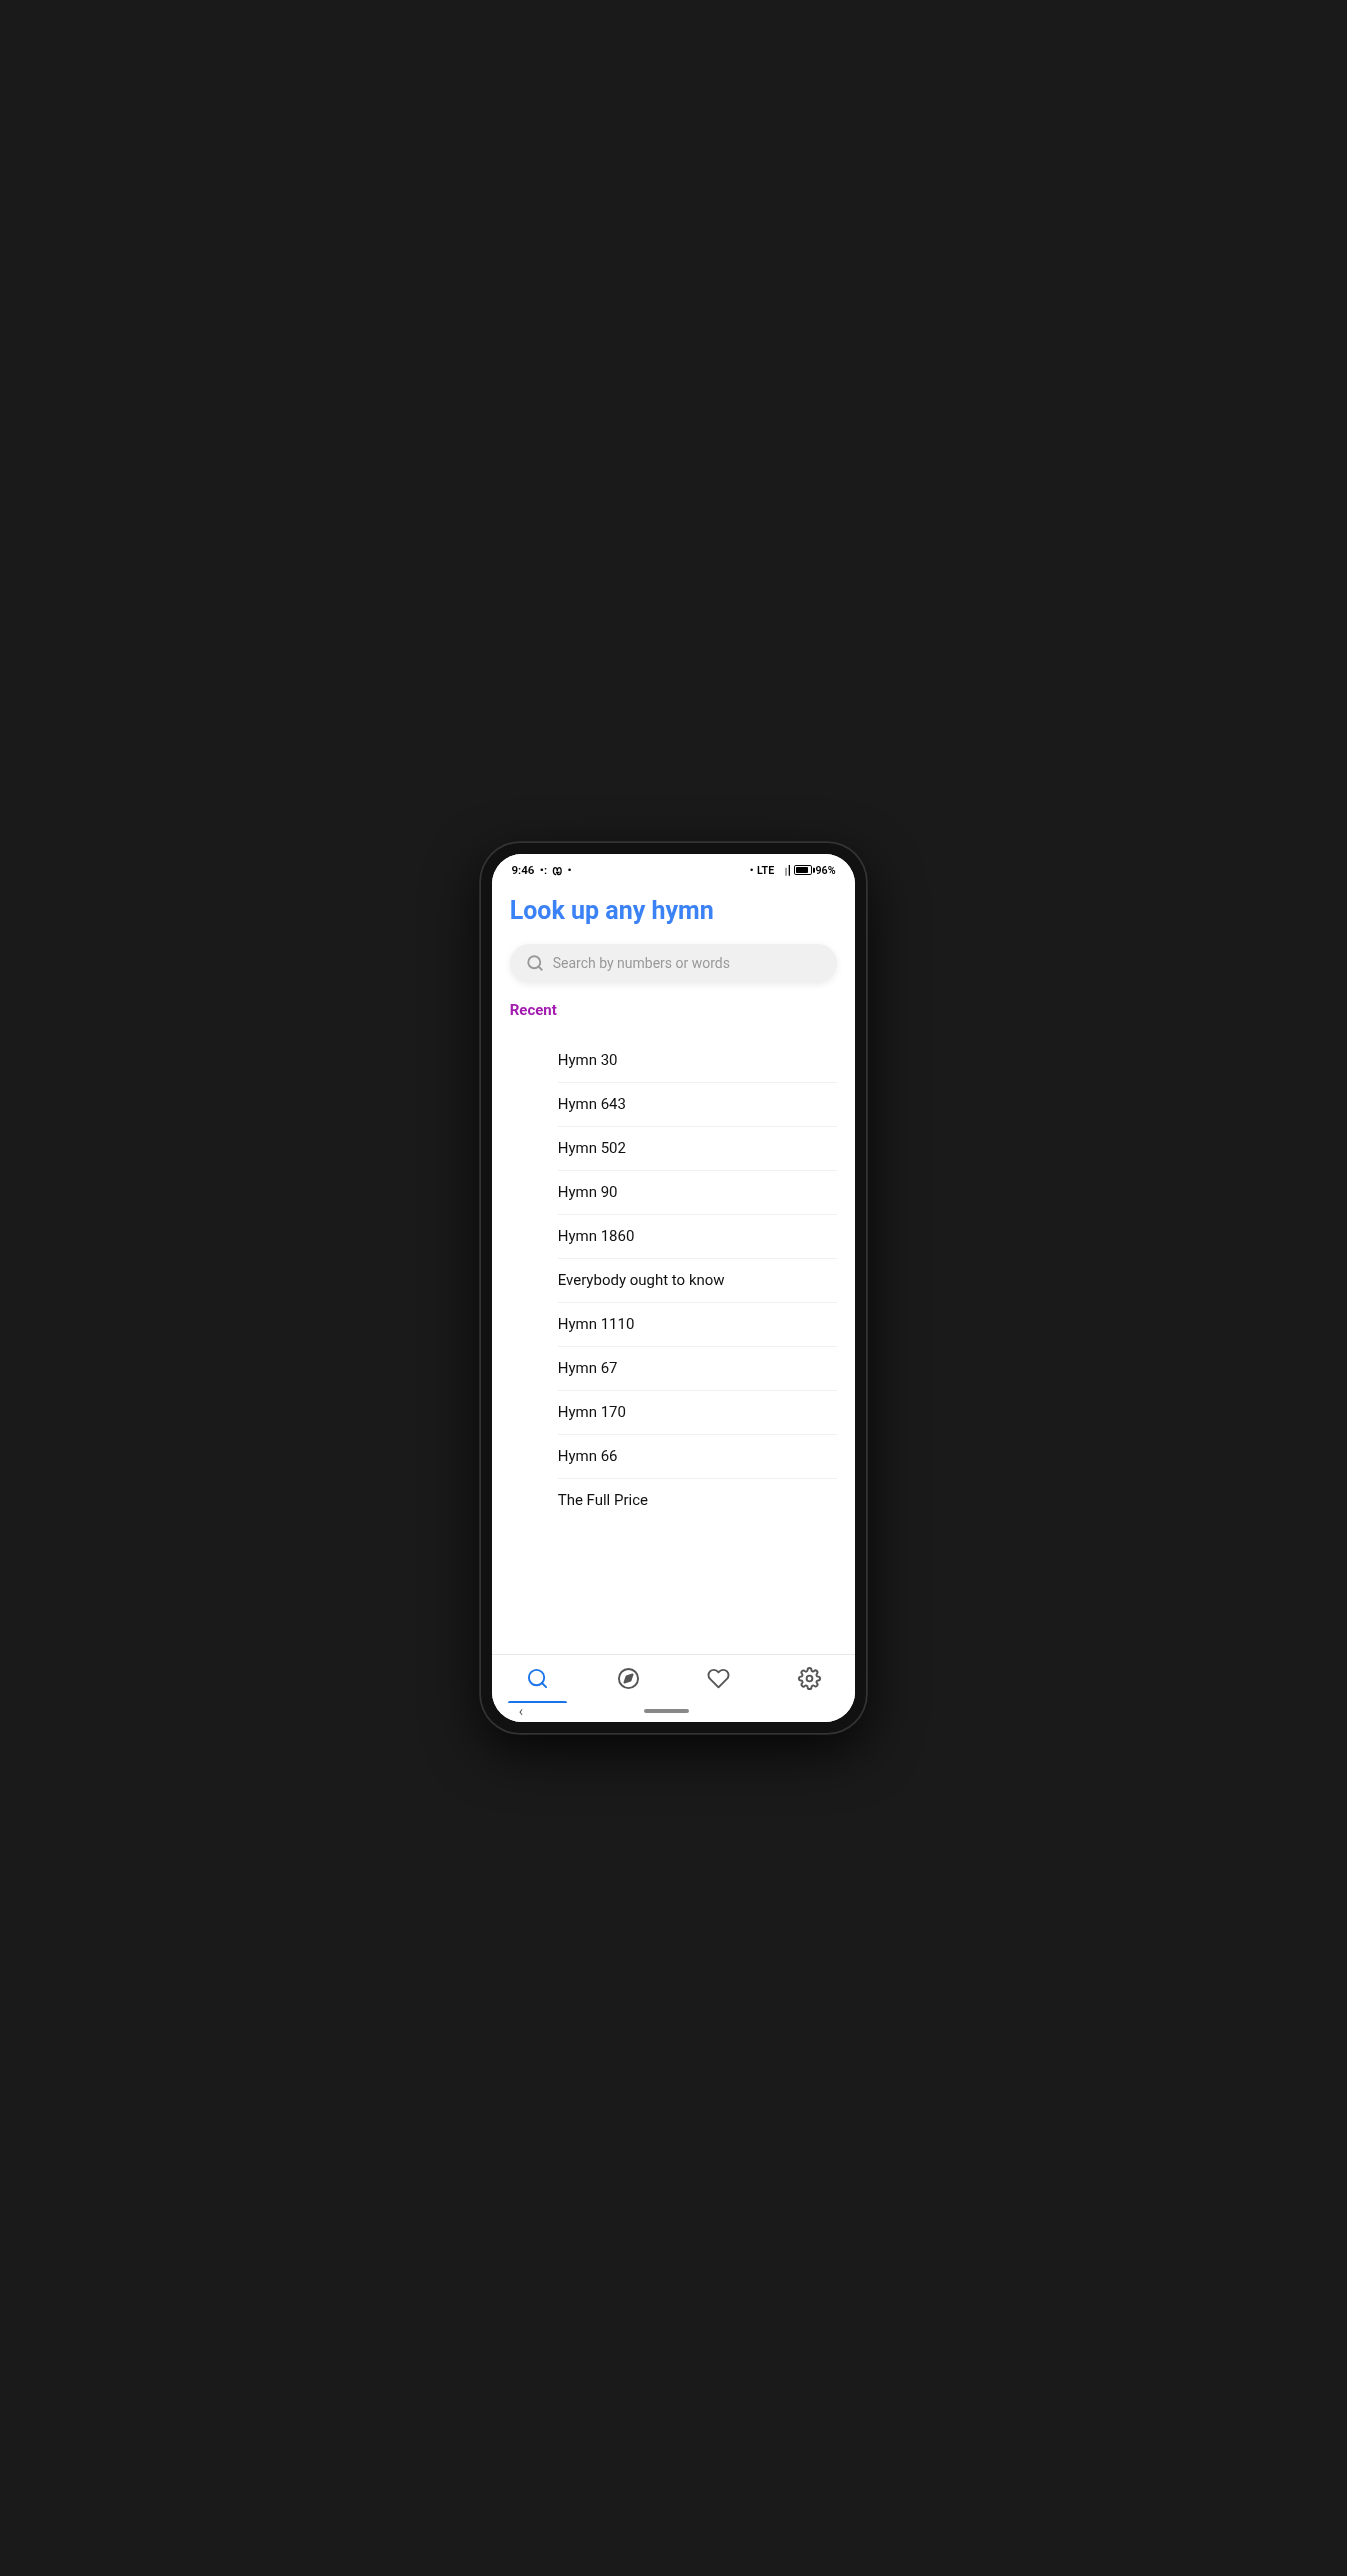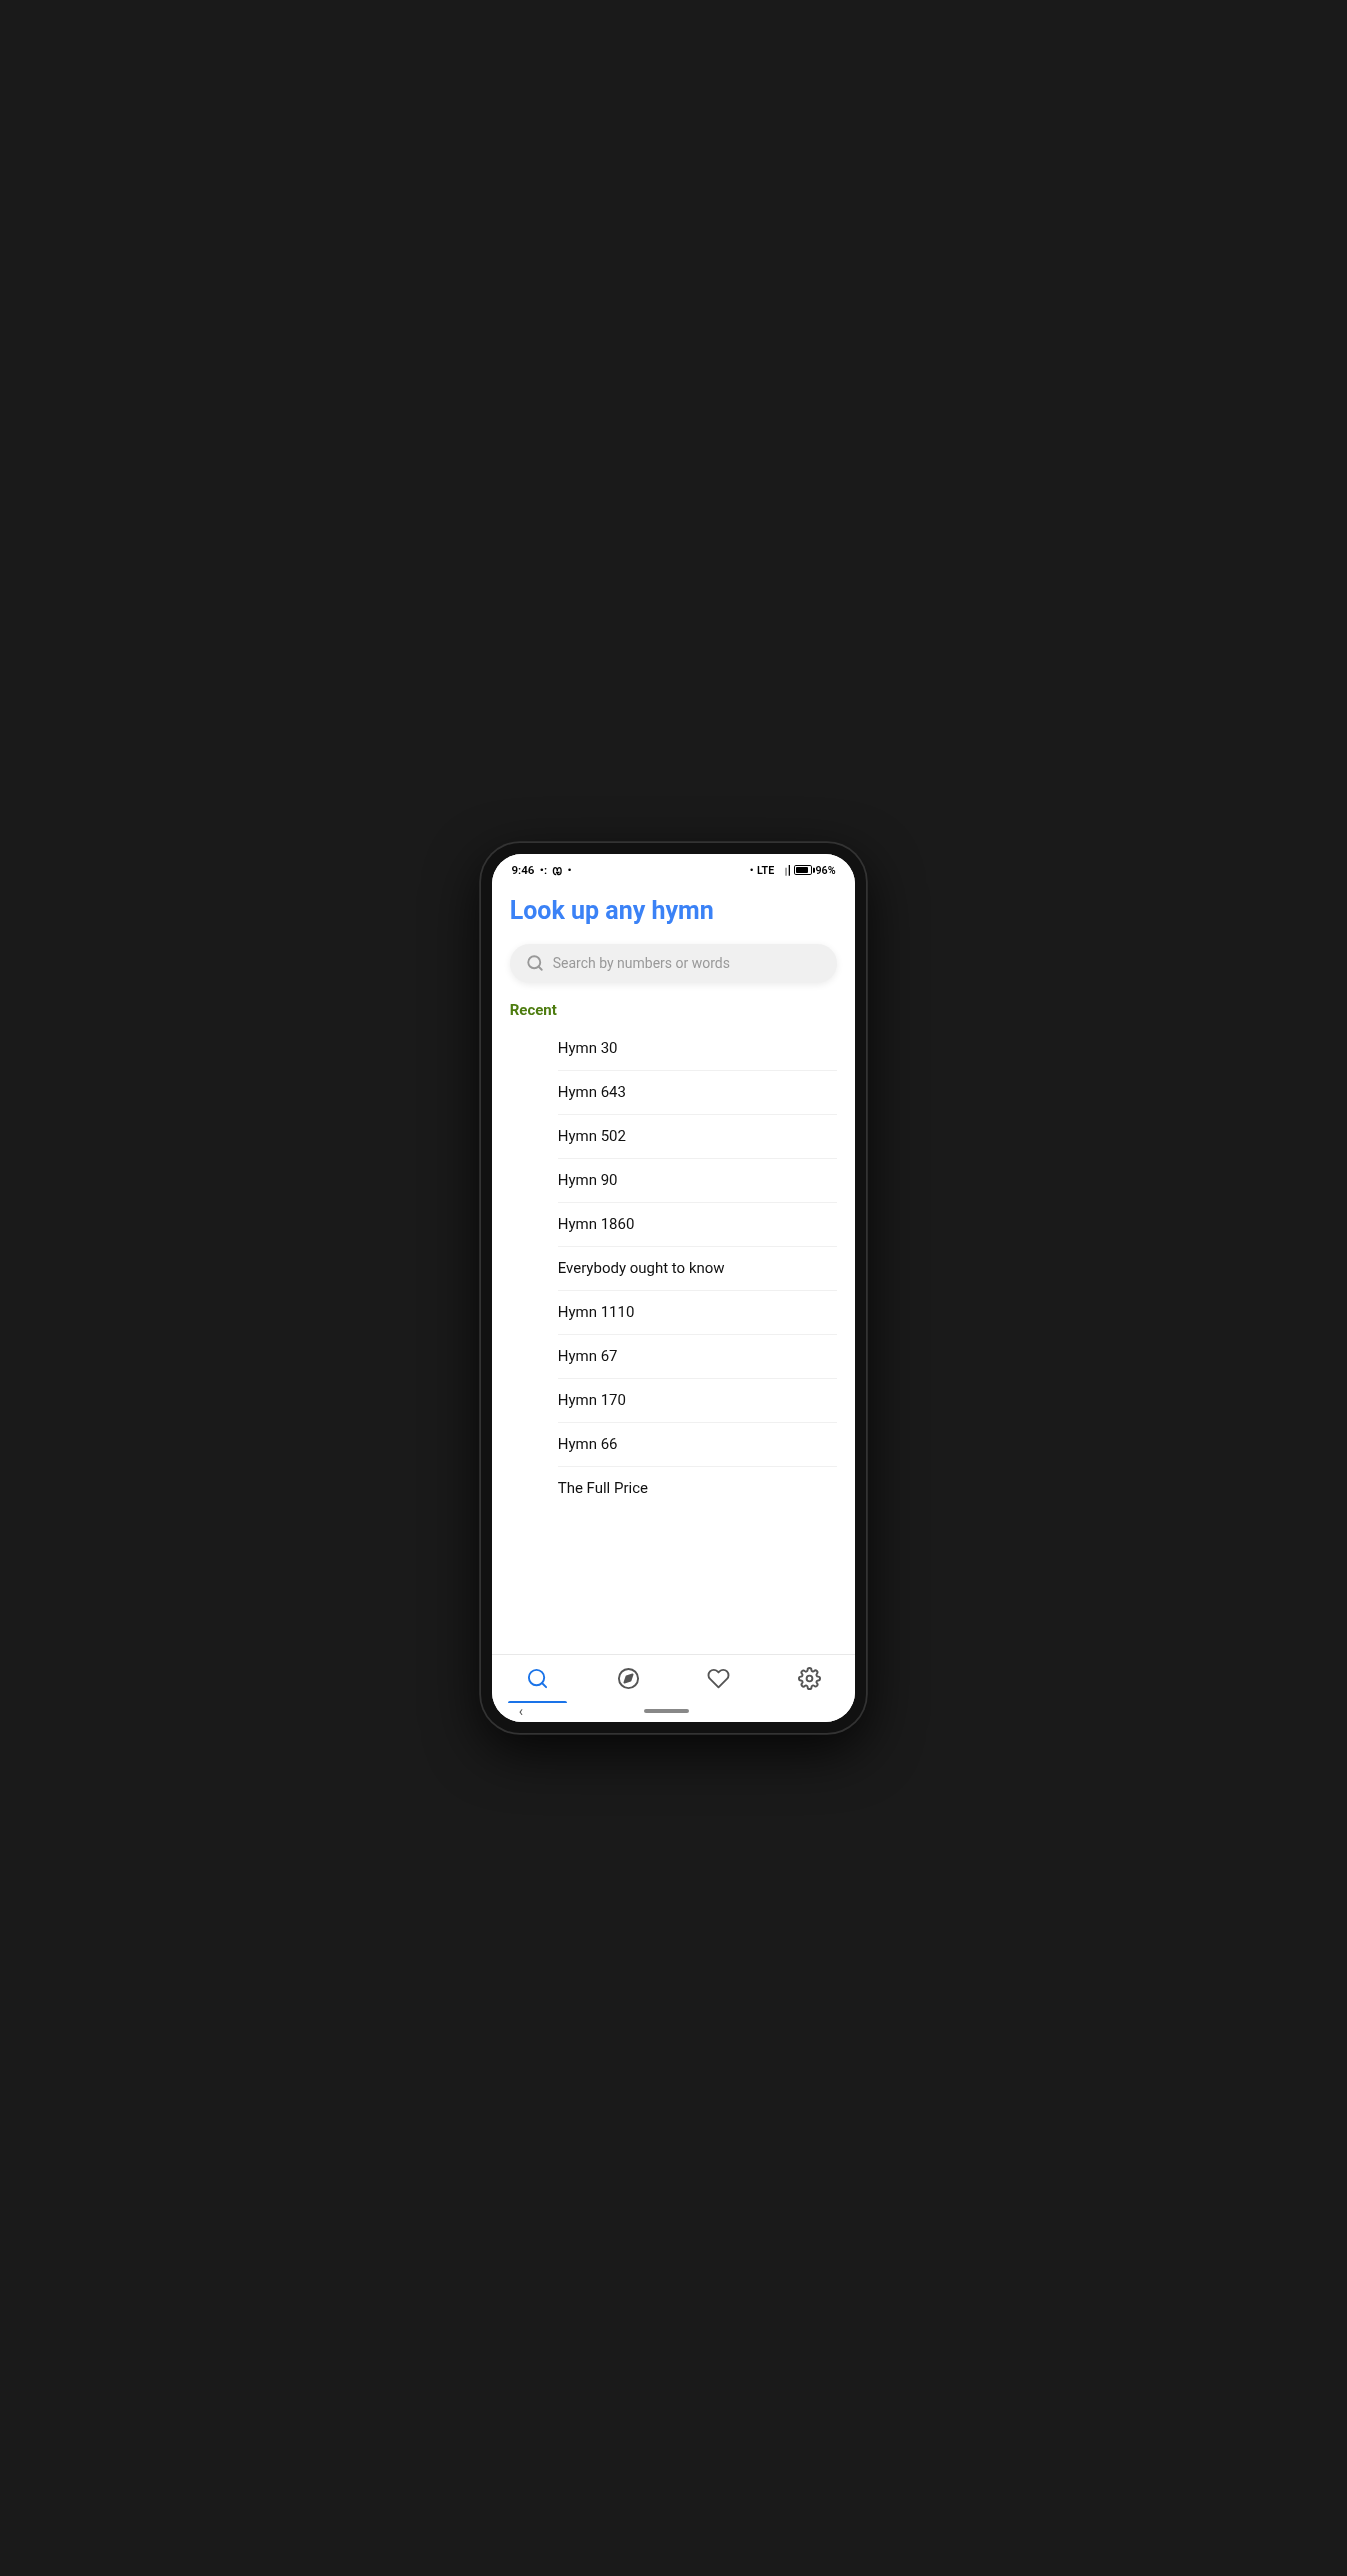--- a/index.html
+++ b/index.html
@@ -144,22 +144,22 @@
     }
 
     .search-placeholder {
       font-size: 14px;
       color: #999;
     }
 
     .section-label {
       font-size: 15px;
       font-weight: 700;
-      color: #4d7c0f;
-      margin-bottom: 8px;
+      color: #a21caf;
+      margin-bottom: 20px;
     }
 
     .recent-list {
       list-style: none;
     }
 
     .recent-item {
       padding: 12.5px 0;
       border-bottom: 0.9px solid #f0f0f0;
       font-size: 15px;

